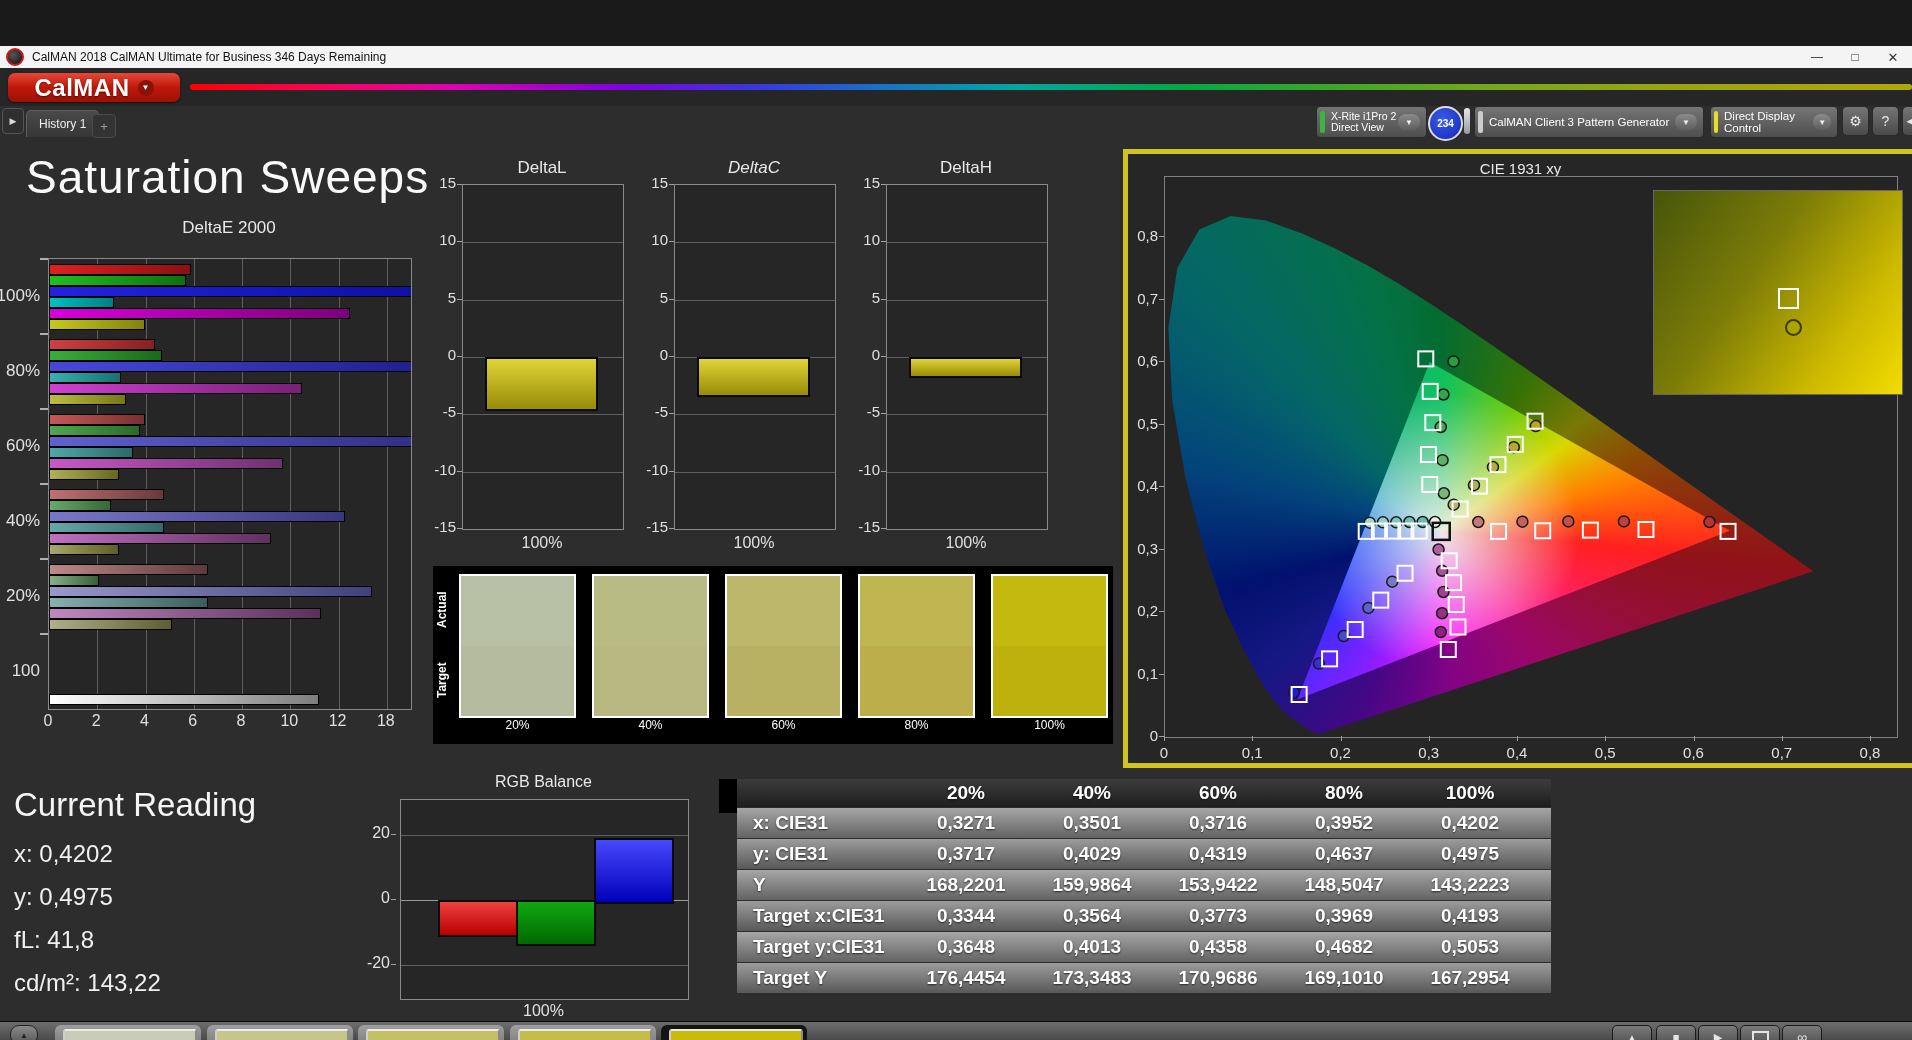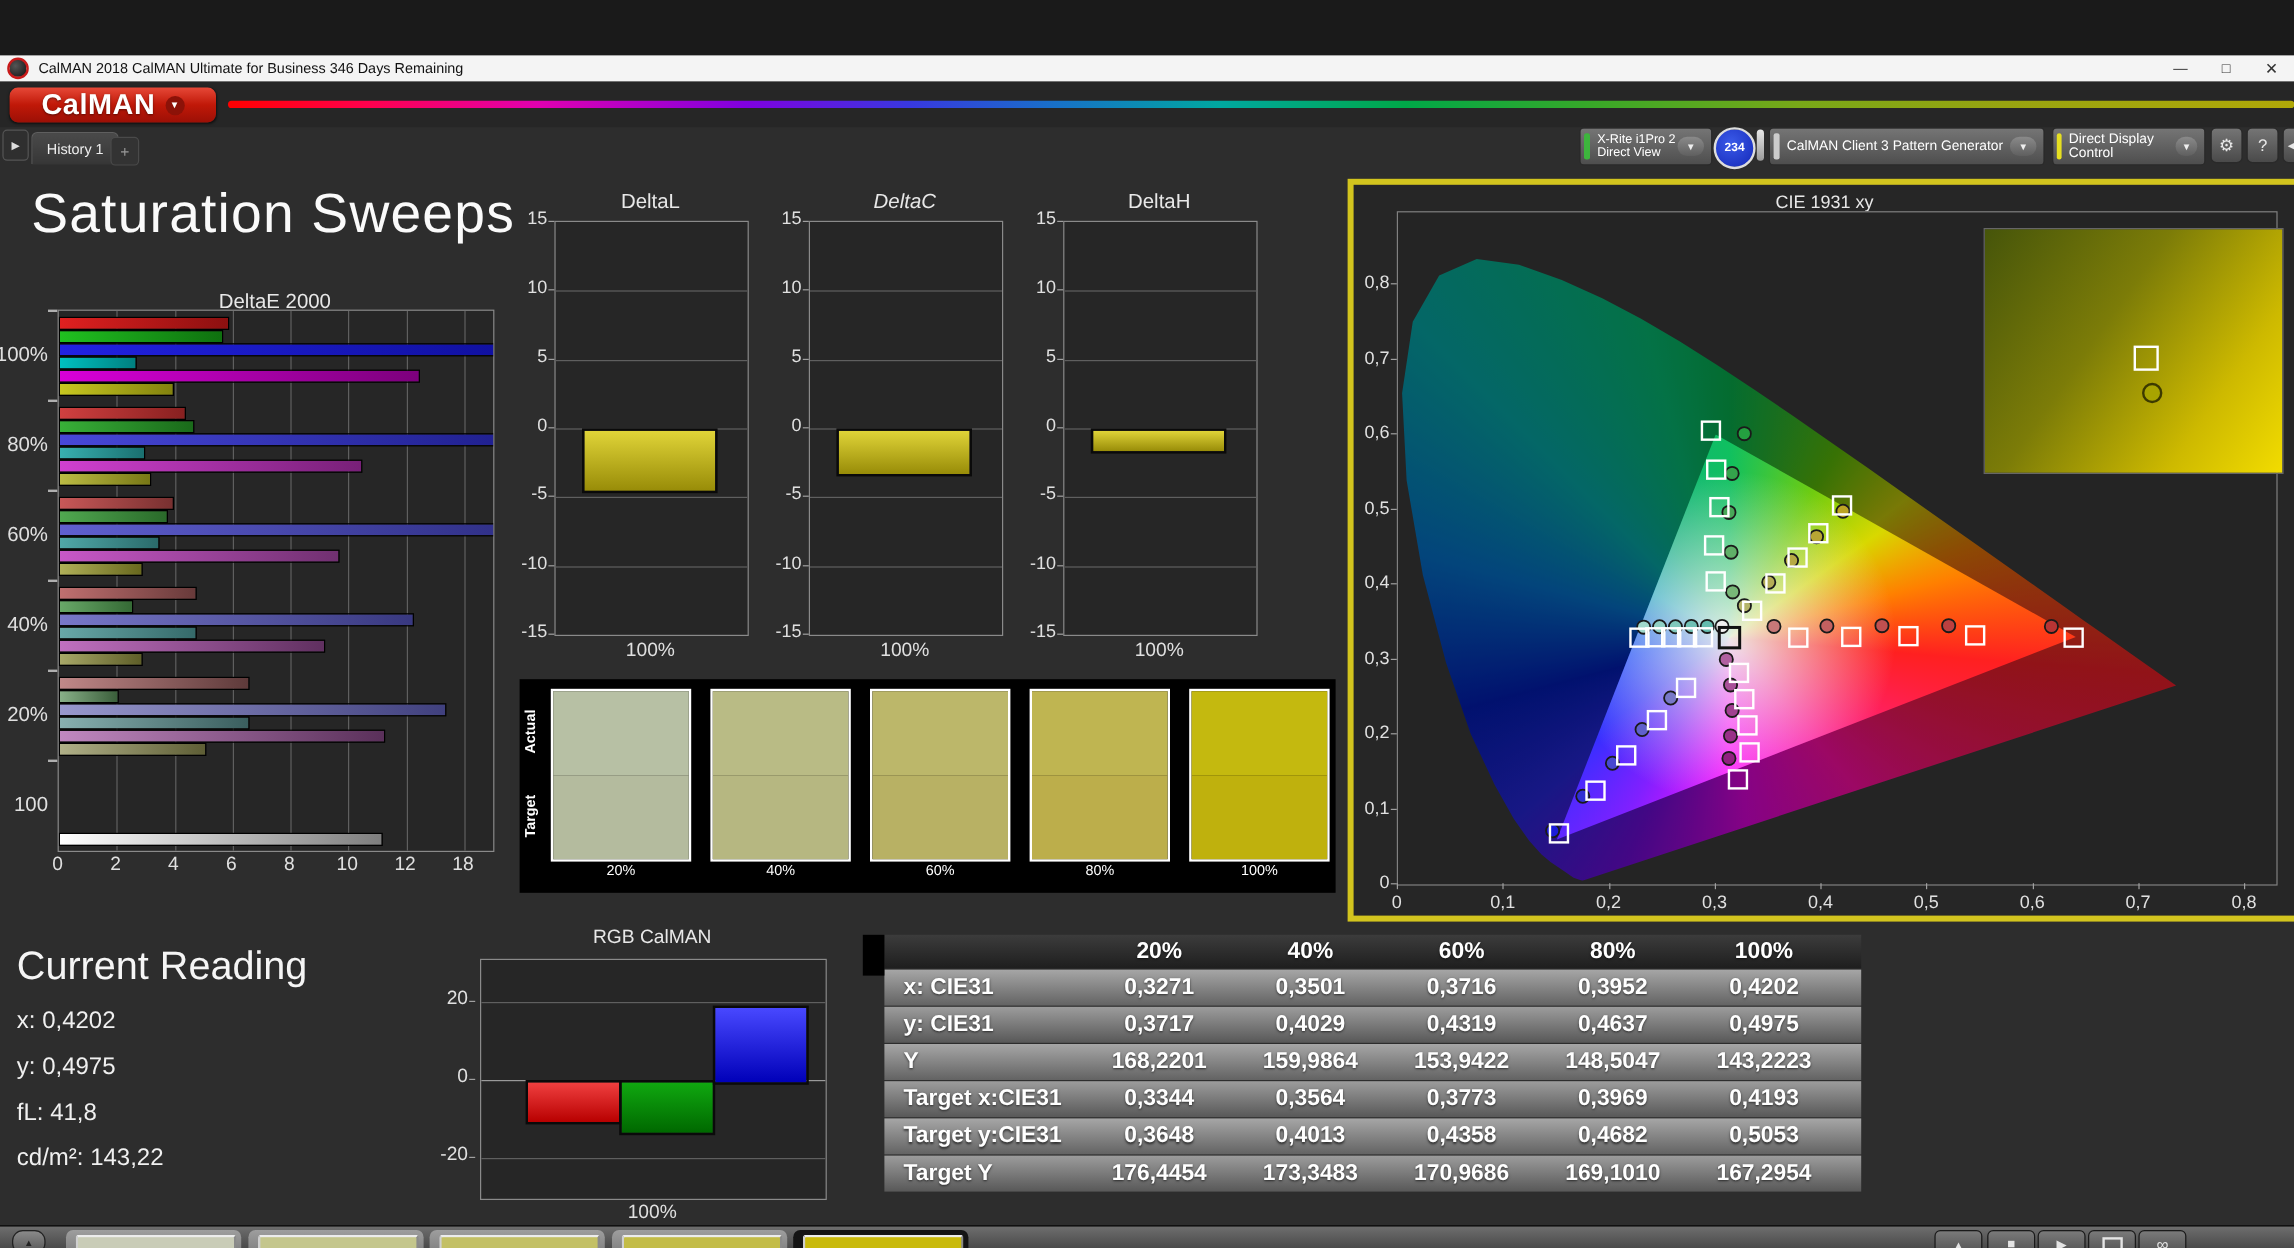--- a/index.html
+++ b/index.html
@@ -69,21 +69,21 @@
   #cie-title{position:absolute;left:0;top:6px;width:100%;text-align:center;font-size:15px;color:#e8e8e8;}
   #cie-plot{position:absolute;left:36px;top:22px;width:732px;height:560px;background:#242424;border:1px solid #808080;}
   #cie-inset{position:absolute;left:525px;top:36px;width:248px;height:203px;border:1px solid #666;
       background:linear-gradient(125deg,#46550a 0%,#7c7c08 40%,#cdb900 75%,#f2dc00 100%);z-index:5;}
   #inset-square{position:absolute;width:17px;height:17px;border:2px solid #fff;}
   #inset-circle{position:absolute;width:13px;height:13px;border-radius:50%;border:2px solid #3c3a00;}
   .cie-ticklab{position:absolute;font-size:15px;color:#e0e0e0;}
   .cie-tick{position:absolute;background:#a0a0a0;}
   
   #current-reading h2{margin:0;font-size:33px;font-weight:normal;color:#f5f5f5;}
-  #current-reading div{font-size:20px;color:#f0f0f0;}
+  #current-reading div{font-size:24px;color:#f0f0f0;}
   
   #table{position:absolute;left:737px;top:733px;width:814px;}
   .trow{display:grid;grid-template-columns:166px repeat(5,126px);height:30px;margin-bottom:1px;}
   .trow.thead{height:28px;background:linear-gradient(180deg,#3c3c3c,#1e1e1e);}
   .trow .cell{display:flex;align-items:center;justify-content:center;font-size:19px;font-weight:bold;color:#fff;
       text-shadow:0 1px 2px rgba(0,0,0,.65);}
   .trow .lcell{justify-content:flex-start;padding-left:16px;}
   .trow.data{background:linear-gradient(180deg,#a6a6a6,#636363);}
   .trow.data.alt{background:linear-gradient(180deg,#9c9c9c,#585858);}
   #tbl-corner{position:absolute;left:-18px;top:0;width:18px;height:34px;background:#000;}
@@ -160,21 +160,21 @@
   </div>
   <div class="tool-btn" style="left:1872px;">
     <span>?</span>
   </div>
   <div class="tool-btn" style="left:1902px;width:14px;">
     <span style="font-size:9px;">◀</span>
   </div>
 
   <div id="page-title">Saturation Sweeps</div>
 
-  <div class="chart-title" style="left:48px;top:196px;width:362px;">DeltaE 2000</div>
+  <div class="chart-title" style="left:48px;top:172px;width:362px;">DeltaE 2000</div>
   <div id="deltae-glabels" class="abs" style="left:0px;top:212px;width:46px;height:450px;">
       <div class="tick-dash" style="right: -2px; top: 0px;"></div>
       <div class="axis-lab" style="right: 6px; top: 27.5px; font-size: 17px;">100%</div>
       <div class="tick-dash" style="right: -2px; top: 75px;"></div>
       <div class="axis-lab" style="right: 6px; top: 102.5px; font-size: 17px;">80%</div>
       <div class="tick-dash" style="right: -2px; top: 150px;"></div>
       <div class="axis-lab" style="right: 6px; top: 177.5px; font-size: 17px;">60%</div>
       <div class="tick-dash" style="right: -2px; top: 225px;"></div>
       <div class="axis-lab" style="right: 6px; top: 252.5px; font-size: 17px;">40%</div>
       <div class="tick-dash" style="right: -2px; top: 300px;"></div>
@@ -465,21 +465,21 @@
   </div>
 
   <div id="current-reading" class="abs" style="left:14px;top:740px;">
     <h2>Current Reading</h2>
     <div style="margin-top:16px;">x: 0,4202</div>
     <div style="margin-top:15px;">y: 0,4975</div>
     <div style="margin-top:15px;">fL: 41,8</div>
     <div style="margin-top:15px;">cd/m²: 143,22</div>
   </div>
 
-  <div class="chart-title" style="left:400px;top:727px;width:287px;font-size:16px;">RGB CalMAN</div>
+  <div class="chart-title" style="left:400px;top:727px;width:287px;font-size:16px;">RGB Balance</div>
   <div id="rgb-plot" class="chart-plot" style="left:400px;top:753px;width:287px;height:199px;">
       <div class="gl-h" style="top: 35px; background: rgb(95, 95, 95);"></div>
       <div class="gl-h" style="top: 100px; background: rgb(154, 154, 154);"></div>
       <div class="gl-h" style="top: 165px; background: rgb(95, 95, 95);"></div>
       <div class="bar-h" style="left: 37px; width: 76px; top: 100px; height: 32.5px; border: 2px solid rgb(10, 10, 10); background: linear-gradient(rgb(240, 64, 64), rgb(184, 0, 0));"></div>
       <div class="bar-h" style="left: 115px; width: 76px; top: 100px; height: 42.25px; border: 2px solid rgb(10, 10, 10); background: linear-gradient(rgb(16, 168, 16), rgb(0, 104, 0));"></div>
       <div class="bar-h" style="left: 193px; width: 76px; top: 38.25px; height: 61.75px; border: 2px solid rgb(10, 10, 10); background: linear-gradient(rgb(72, 72, 255), rgb(0, 0, 184));"></div>
     </div>
   <div id="rgb-ylabels" class="abs" style="left:360px;top:753px;width:36px;height:199px;">
       <div class="axis-lab" style="right: 6px; top: 25px; width: 30px; text-align: right; position: absolute;">20</div>

